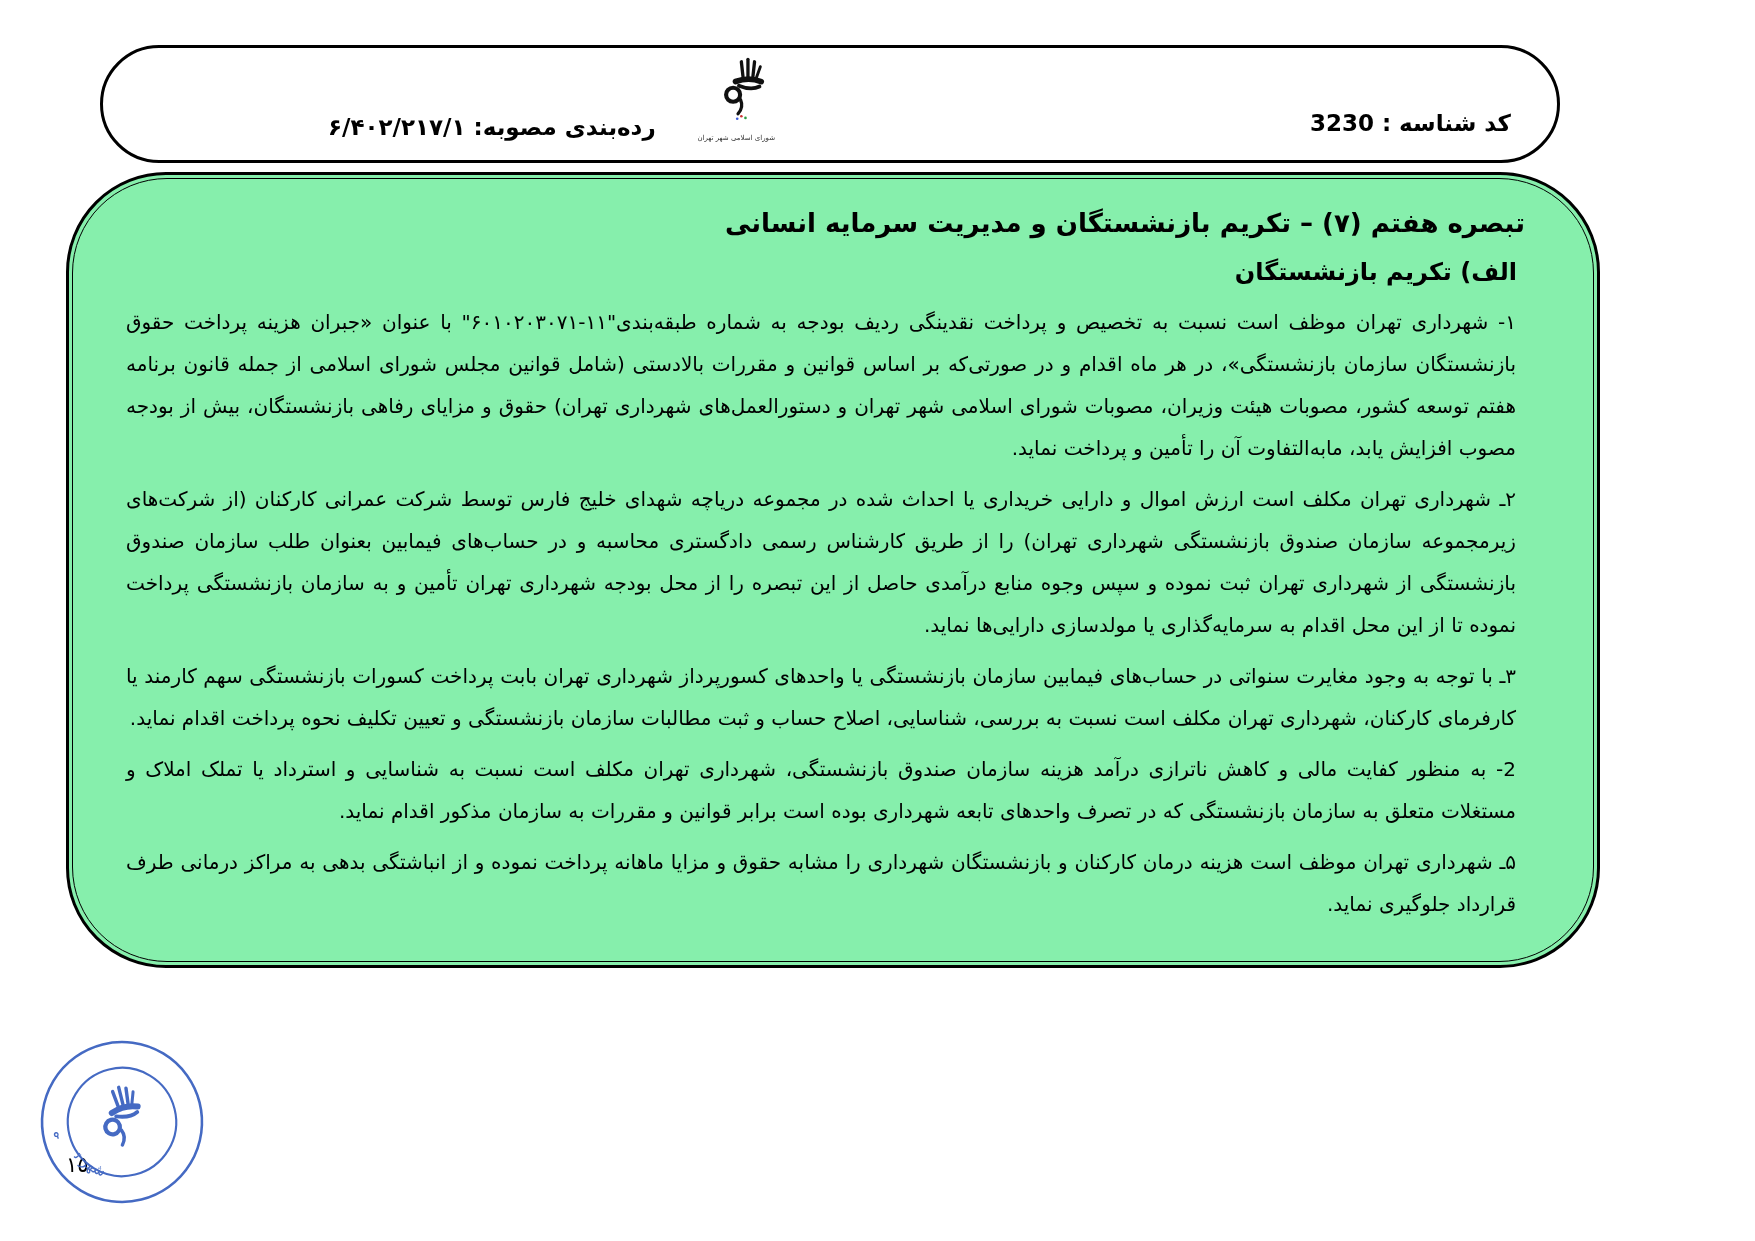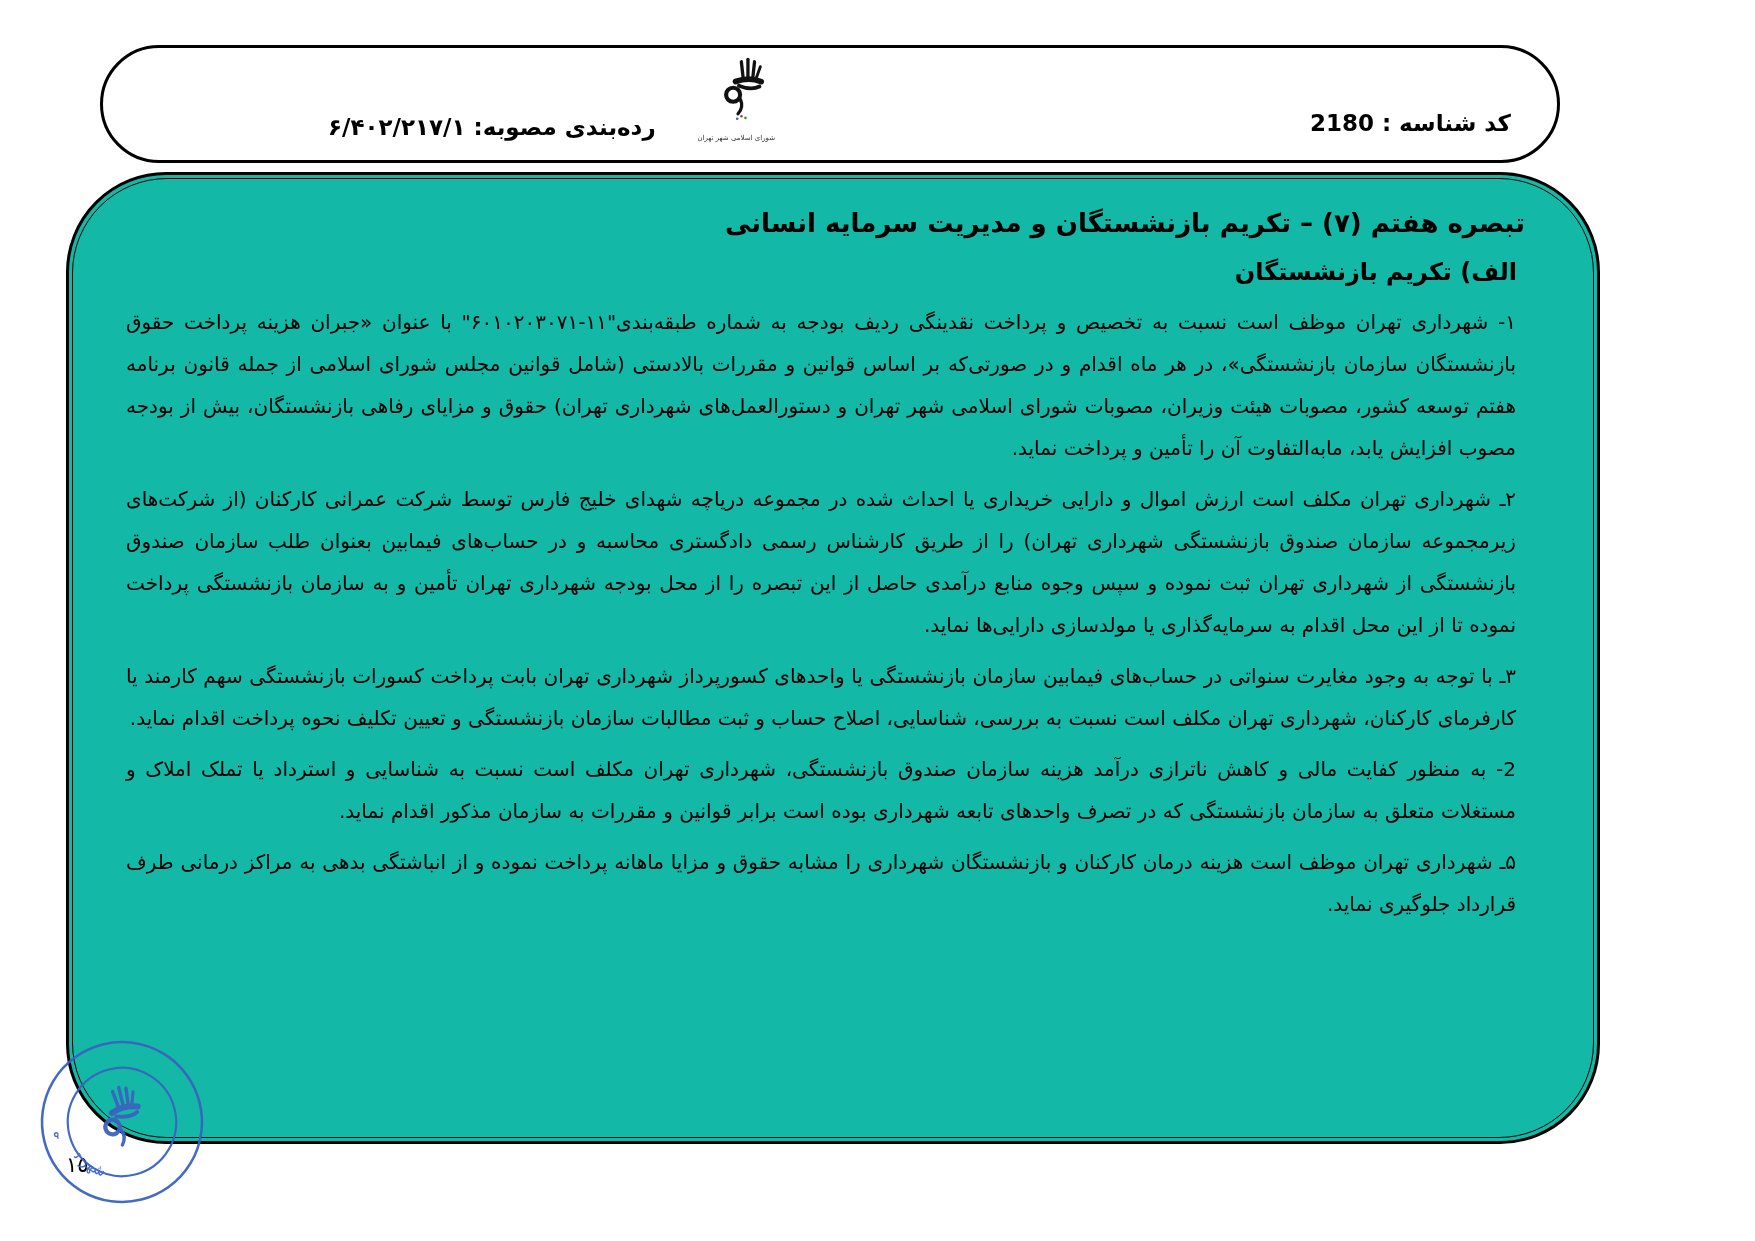--- a/index.html
+++ b/index.html
@@ -42,24 +42,24 @@
   .hdr-logo-caption {
     margin-top: 8px;
     font-size: 7px; color: #333; line-height: 9px;
     white-space: nowrap;
   }
 
   
   .main-box {
     position: absolute;
     left: 66px; top: 172px;
-    width: 1534px; height: 972px;
+    width: 1534px; height: 796px;
     border: 3.5px solid #000;
     border-radius: 100px;
-    background: #14b8a6;
+    background: #86efac;
   }
   .main-box-inner {
     position: absolute; inset: 3px;
     border: 1.5px solid #000;
     border-radius: 95px;
     pointer-events: none;
   }
   .doc-content {
     position: absolute;
     top: 28px; right: 72px; left: 48px; bottom: 30px;
@@ -95,21 +95,21 @@
     opacity: 0.95;
     transform: rotate(-14deg);
   }
 </style>
 </head>
 <body>
 
 <div class="page">
 
   <div class="header-box">
-    <div class="hdr-code">کد شناسه : 2180</div>
+    <div class="hdr-code">کد شناسه : 3230</div>
     <div class="hdr-class">رده‌بندی مصوبه: ۶/۴۰۲/۲۱۷/۱</div>
     <div class="hdr-logo-wrap">
       <svg width="52" height="66" viewBox="0 0 60 80">
         <g stroke="#111" stroke-linecap="round" fill="none">
           <path d="M28 7 L30 25" stroke-width="4"></path>
           <path d="M36 4 L36 25" stroke-width="4"></path>
           <path d="M44 7 L42 25" stroke-width="4"></path>
           <path d="M51 13 L46 27" stroke-width="3.5"></path>
           <path d="M21 31 Q37 25 52 31" stroke-width="7"></path>
           <path d="M25 36 Q40 42 50 37" stroke-width="4.5"></path>

